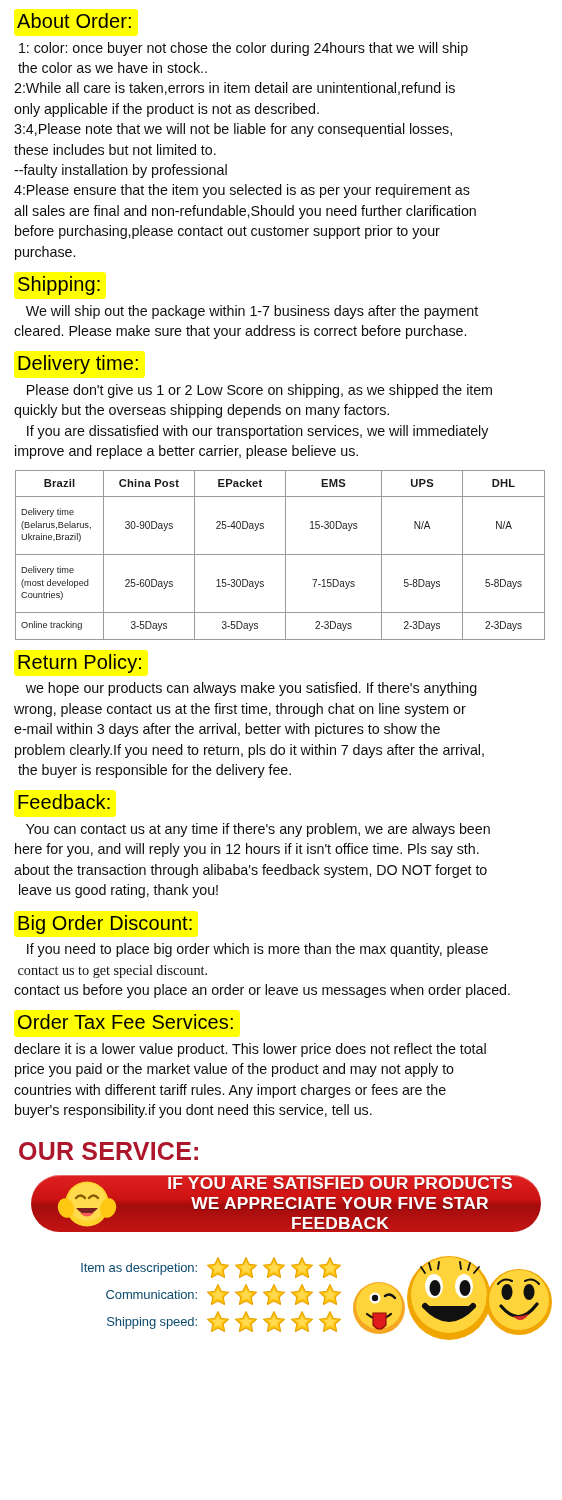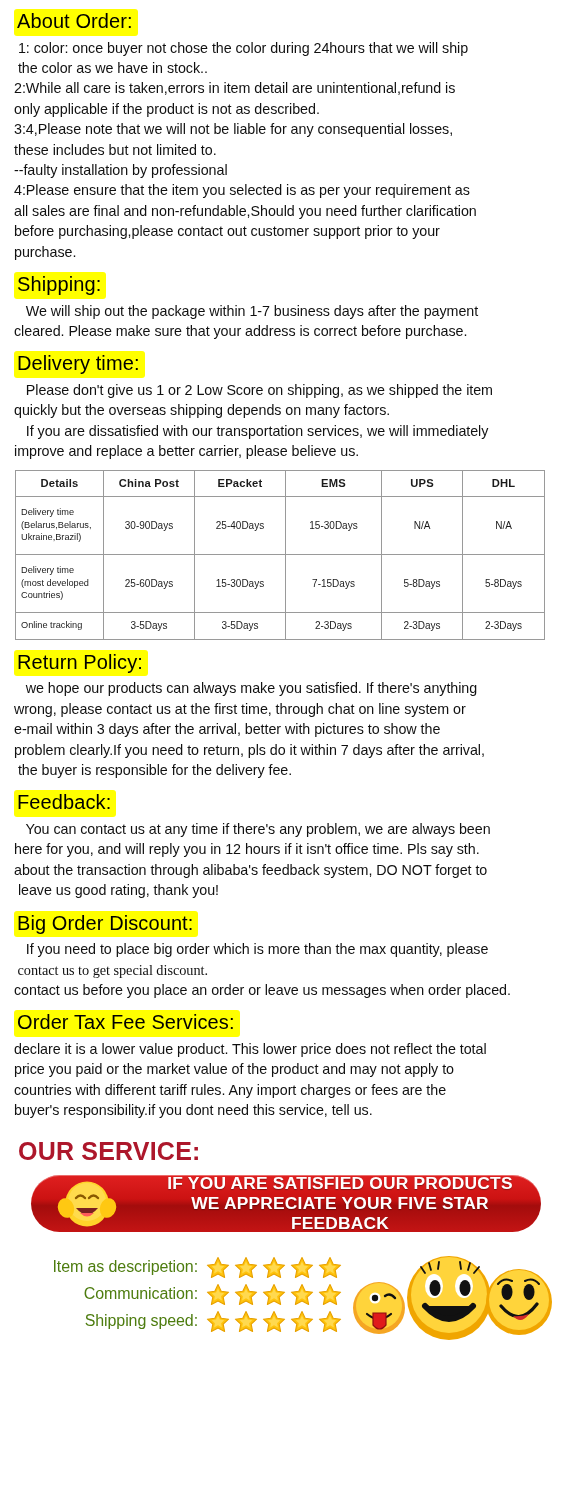--- a/index.html
+++ b/index.html
@@ -107,21 +107,21 @@
     letter-spacing:0.2px;
     text-shadow:0 1px 1px rgba(0,0,0,.35);
   }
   .banner-emoji { position:absolute; left:22px; top:3px; width:68px; height:52px; }
 
   
   .ratings-zone { position:relative; margin-top:16px; height:110px; }
   .rating-rows { position:absolute; left:0; top:6px; width:340px; }
   .rrow { display:flex; align-items:center; justify-content:flex-end; height:27px; }
   .rlabel {
-    font-size:16px; color:#4d7c0f; margin-right:8px; white-space:nowrap;
+    font-size:13px; color:#0c4a6e; margin-right:8px; white-space:nowrap;
     letter-spacing:-0.1px;
   }
   .stars { display:flex; gap:4px; width:148px; }
   .stars svg { display:block; }
   .faces { position:absolute; left:335px; top:-8px; width:226px; height:120px; }
 </style>
 </head>
 <body>
 
 <div class="page">
@@ -154,21 +154,21 @@
         <div class="sec-head"><span class="hl">Delivery time:</span></div>
         <p class="body">
           <span style="display: block; white-space: pre;">   Please don't give us 1 or 2 Low Score on shipping, as we shipped the item</span>
           <span style="display: block; white-space: pre;">quickly but the overseas shipping depends on many factors.</span>
           <span style="display: block; white-space: pre;">   If you are dissatisfied with our transportation services, we will immediately</span>
           <span style="display: block; white-space: pre;">improve and replace a better carrier, please believe us.</span>
         </p>
         <table class="ship">
           <thead>
             <tr>
-              <th class="col1">Details</th>
+              <th class="col1">Brazil</th>
               <th class="col2">China Post</th>
               <th class="col3">EPacket</th>
               <th class="col4">EMS</th>
               <th class="col5">UPS</th>
               <th class="col6">DHL</th>
             </tr>
           </thead>
           <tbody>
             <tr class="r1">
               <td class="rowhdr col1">

